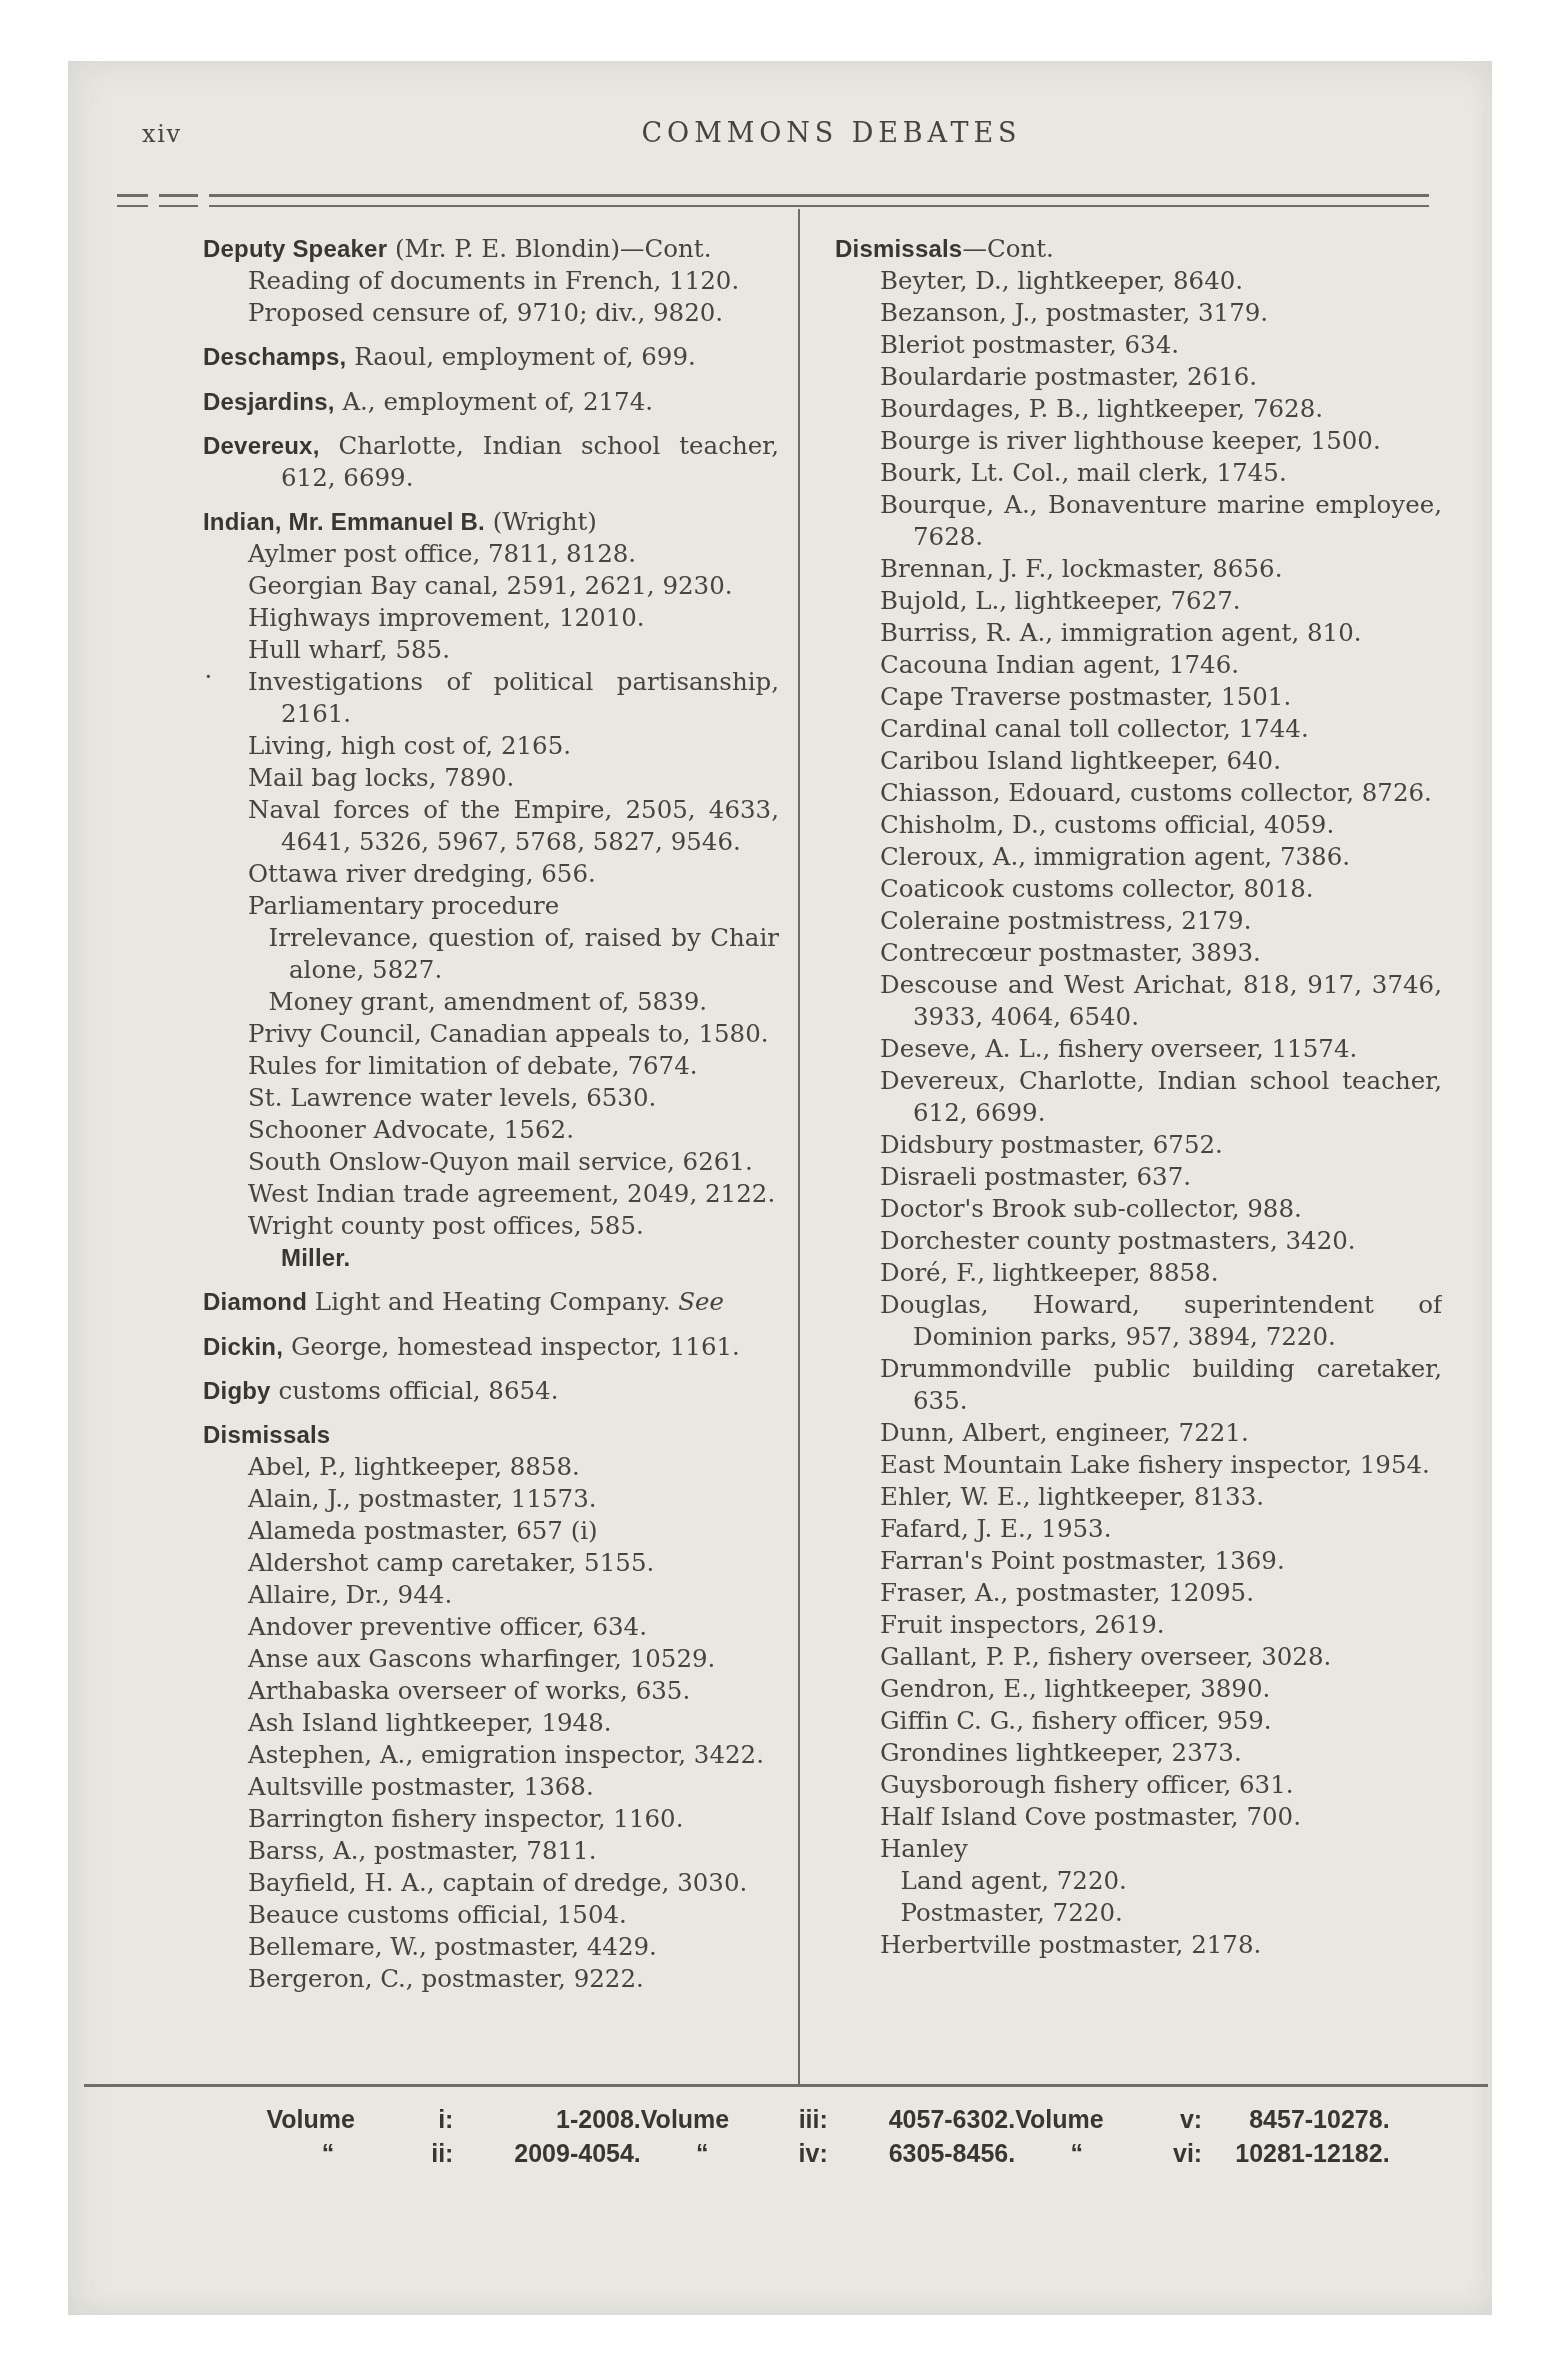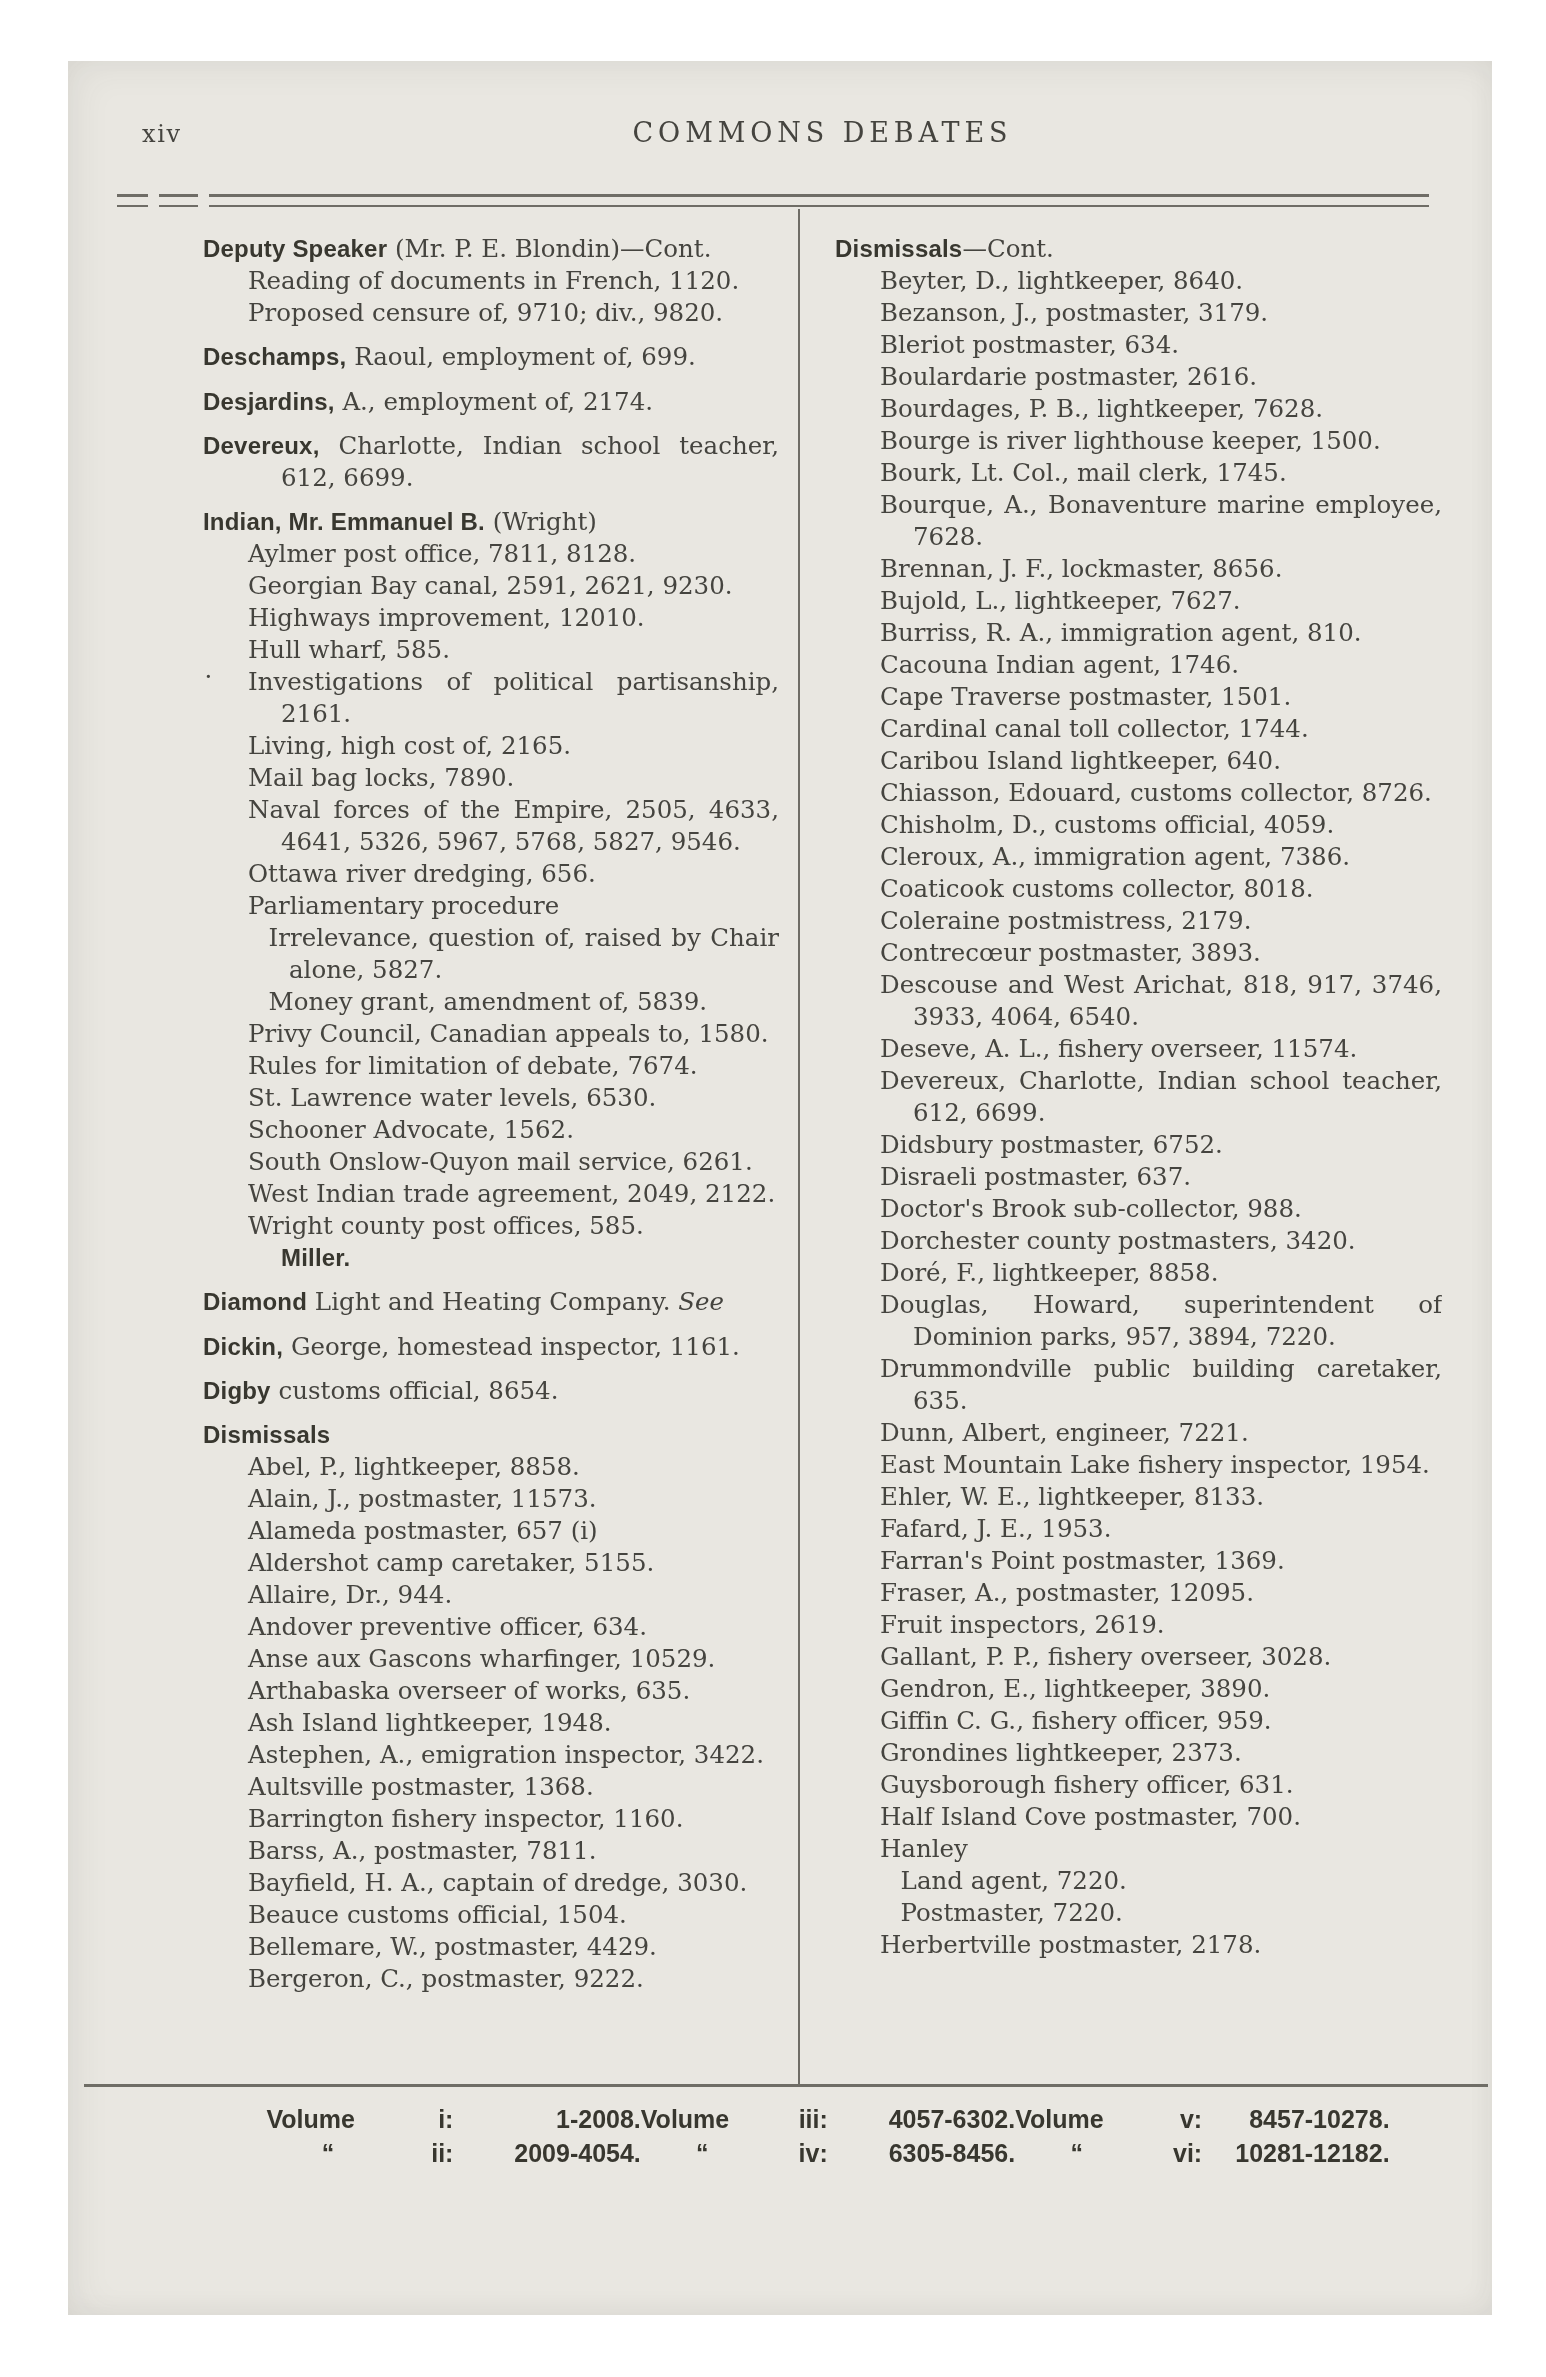--- a/index.html
+++ b/index.html
@@ -13,21 +13,21 @@
     position:absolute;left:61px;top:61px;width:1424px;height:2254px;
     background:var(--paper,#e9e7e1);
     box-shadow:inset 8.2px 4.9px 37px rgba(60,58,50,0.07), inset -4.9px -4.9px 24.5px rgba(60,58,50,0.04);
     margin-left:7px;
   }
   .pagenum{
     position:absolute;left:74px;top:59px;
     font-size:24px;color:var(--ink,#45443f);letter-spacing:1.6px;
   }
   .header-title{
-    position:absolute;left:135px;top:56px;width:1239px;text-align:center;
+    position:absolute;left:144px;top:56px;width:1239px;text-align:center;
     font-size:27px;letter-spacing:4.9px;color:var(--ink,#45443f);
   }
   .rule-double-a{
     position:absolute;left:49px;top:133px;width:1312px;height:2.5px;
     background:linear-gradient(90deg,var(--rule,#6f6d66) 0 2.4%,transparent 2.4% 3.2%,var(--rule,#6f6d66) 3.2% 6.2%,transparent 6.2% 7.0%,var(--rule,#6f6d66) 7.0% 100%);
   }
   .rule-double-b{
     position:absolute;left:49px;top:144px;width:1312px;height:1.6px;
     background:linear-gradient(90deg,var(--rule,#6f6d66) 0 2.4%,transparent 2.4% 3.2%,var(--rule,#6f6d66) 3.2% 6.2%,transparent 6.2% 7.0%,var(--rule,#6f6d66) 7.0% 100%);
   }

